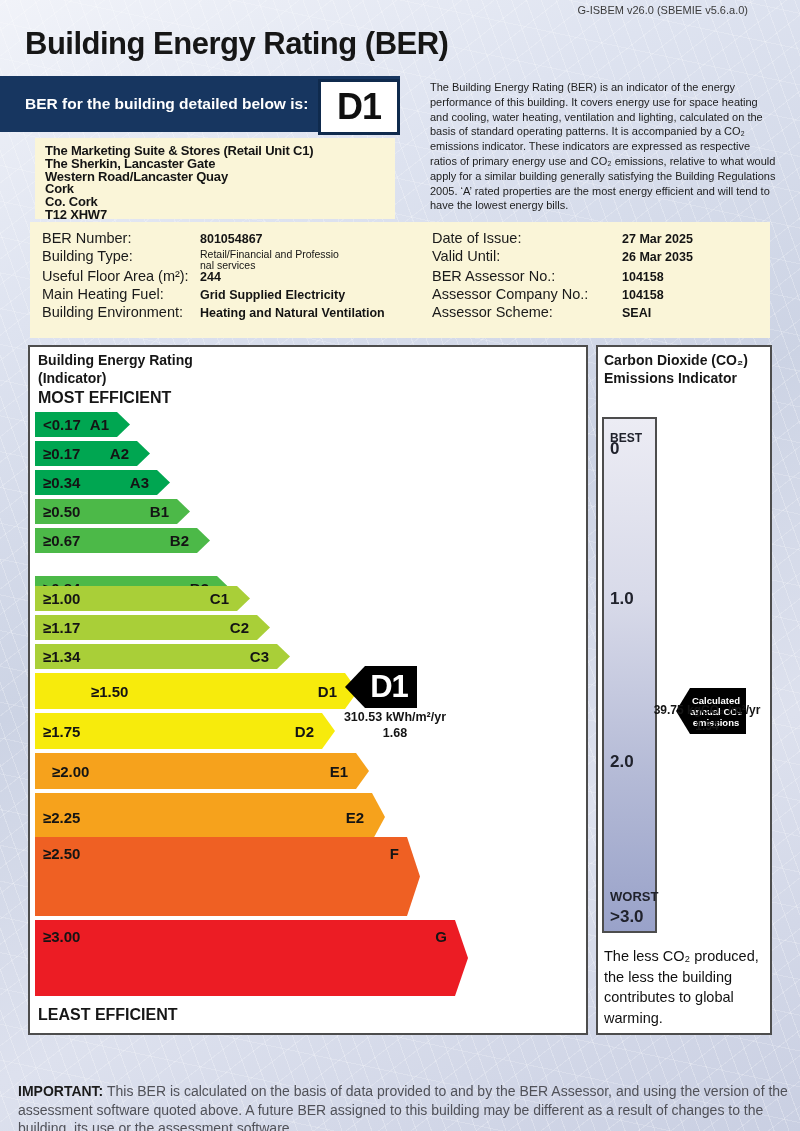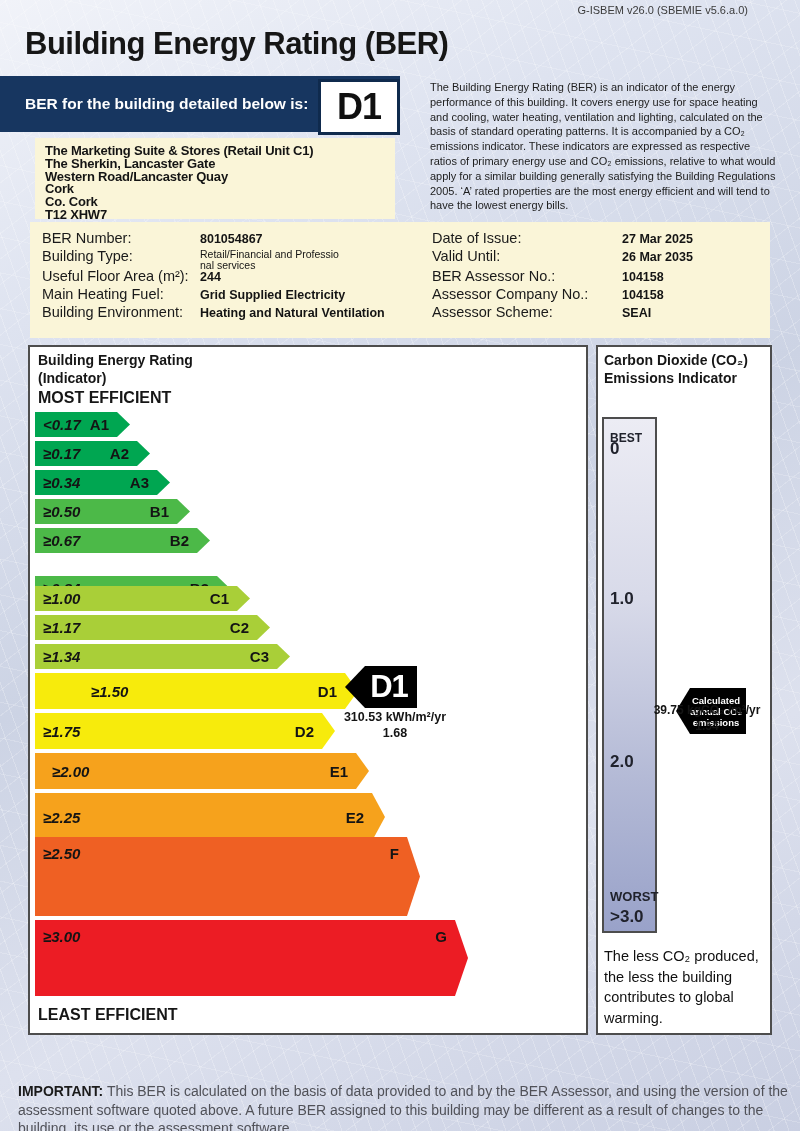--- a/index.html
+++ b/index.html
@@ -37,21 +37,21 @@
   .box{position:absolute;top:345px;height:690px;background:#fff;border:2px solid #4d4d4d;box-sizing:border-box;}
   .box-left{left:28px;width:560px;}
   .box-right{left:596px;width:176px;}
   .chart-title{position:absolute;font-size:14px;font-weight:bold;line-height:18px;color:#161616;}
   .eff{position:absolute;font-size:16px;font-weight:bold;color:#161616;}
 
   .ber-bars{position:absolute;inset:0;pointer-events:none;}
   .bar{position:absolute;left:35px;display:flex;align-items:center;
     clip-path:polygon(0 0,calc(100% - 13px) 0,100% 50%,calc(100% - 13px) 100%,0 100%);}
   .bar.tall{align-items:flex-start;padding-top:8px;box-sizing:border-box;}
-  .bar .thr{font-size:15px;font-weight:bold;padding-left:8px;color:#141414;font-style:italic;}
+  .bar .thr{font-size:15px;font-weight:bold;padding-left:8px;color:#141414;}
   .bar .grade{position:absolute;right:21px;font-size:15px;font-weight:bold;color:#141414;}
   .bar.tall .grade{top:8px;}
 
   .marker{position:absolute;left:345px;top:666px;width:72px;height:42px;background:#000;
     clip-path:polygon(0 50%,20px 0,100% 0,100% 100%,20px 100%);
     display:flex;align-items:center;justify-content:center;}
   .marker span{color:#fff;font-size:31px;font-weight:bold;margin-left:16px;letter-spacing:-1px;}
   .marker-val{position:absolute;left:330px;top:710px;width:130px;text-align:center;
     font-size:12.5px;font-weight:bold;color:#141414;white-space:nowrap;}
   .marker-ratio{position:absolute;left:330px;top:726px;width:130px;text-align:center;

